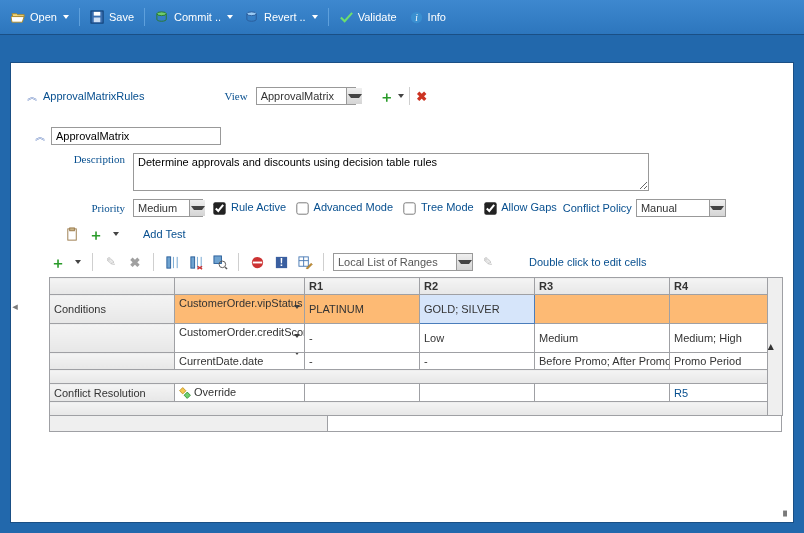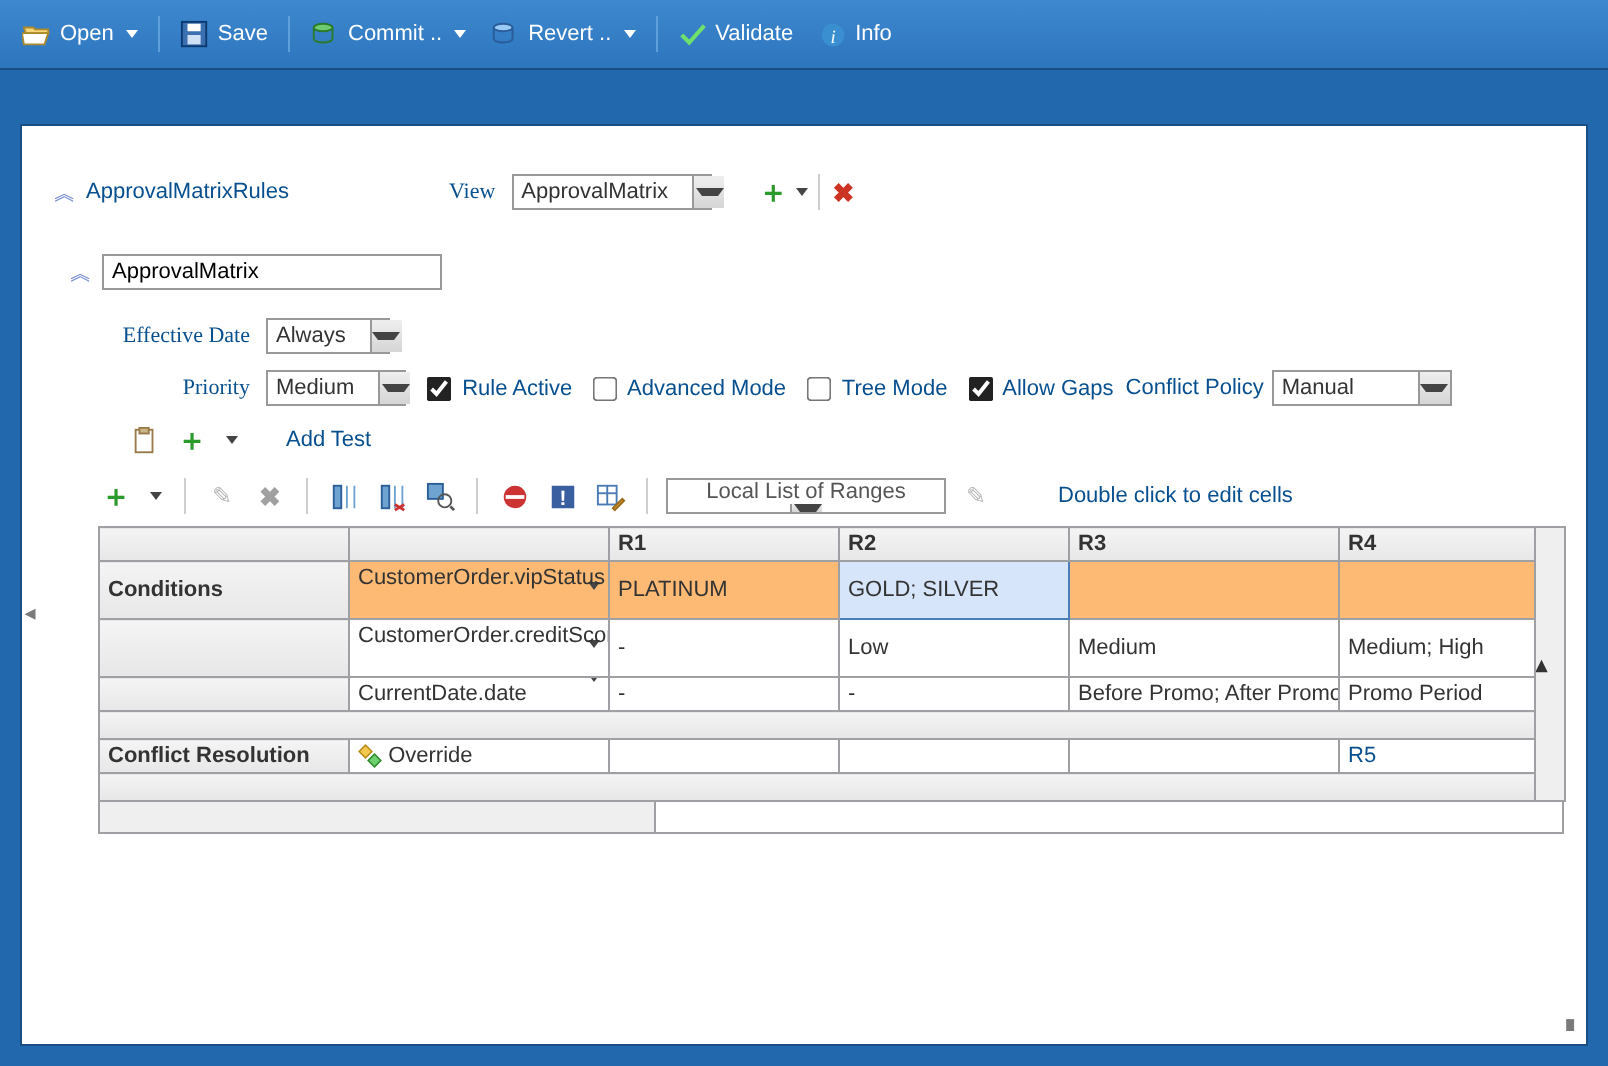--- a/index.html
+++ b/index.html
@@ -140,21 +140,21 @@
     padding:2px 4px;
     background:#fff;
     text-align:left;
     white-space:nowrap; overflow:hidden;
   }
   table.grid th {
     background:linear-gradient(#f4f4f4,#e7e7e7);
     font-weight:bold;
   }
   tr.selrow td { background:#fdba74;}
-  .rowlabel { font-weight:bold; background:linear-gradient(#f4f4f4,#e7e7e7) !important;}
+  .rowlabel { font-weight:normal; background:linear-gradient(#f4f4f4,#e7e7e7) !important;}
   .hscroll-wrap {
     margin-left:22px; width:733px;
     display:flex;
   }
   .hscroll-wrap .corner {
     flex:0 0 279px;
     border:1px solid #9fa0a4; border-top:none;
     background:#efefef;
     height:16px;
   }
@@ -267,31 +267,25 @@
       <span class="ico-btn">
             <span class="cross icon">✖</span>
           </span>
     </div>
 
     <div class="row" style="margin-left:0;">
       <span class="chev-toggle" style="margin-right:8px; margin-left:8px;">︽</span>
       <input class="box" style="width: 170px;" value="ApprovalMatrix">
     </div>
 
-
-    <div class="row" style="margin-top:14px;">
-      <div class="struct-label" style="width:106px;">Effective Date</div>
-      <div class="combo" style="width:62px;">
-        <span>Always</span>
-        <span style="flex:1"></span>
-            <span class="drop">
-              <span class="drop-chev"></span>
-            </span>
-      </div>
-    </div>
+    <div class="row" style="align-items:flex-start;">
+      <div class="struct-label" style="width:106px;">Description</div>
+      <textarea class="desc" style="">Determine approvals and discounts using decision table rules</textarea>
+    </div>
+
 
     <div class="row" style="margin-top:6px;">
       <div class="struct-label" style="width:106px;">Priority</div>
       <div class="combo" style="width:70px;">
         <span>Medium</span>
         <span style="flex:1"></span>
             <span class="drop">
               <span class="drop-chev"></span>
             </span>
       </div>
@@ -384,21 +378,21 @@
       </span>
       <span class="ico-btn">
         <svg class="svg-ico" viewBox="0 0 16 16">
               <rect x="1" y="2" width="10" height="10" fill="#fff" stroke="#4a7bb5"></rect>
               <line x1="1" y1="6" x2="11" y2="6" stroke="#4a7bb5"></line>
               <line x1="6" y1="2" x2="6" y2="12" stroke="#4a7bb5"></line>
               <path d="M9 14l5-5 1 1-5 5z" fill="#d9a43a" stroke="#9a6a1a"></path>
             </svg>
       </span>
       <span class="vsep"></span>
-      <div class="combo" style="width:140px;flex-direction:column;">
+      <div class="combo" style="width:140px;">
         <span style="color:#555;">Local List of Ranges</span>
         <span style="flex:1"></span>
             <span class="drop">
               <span class="drop-chev"></span>
             </span>
       </div>
       <span class="ico-btn greyed">
             <span class="pencil">✎</span>
           </span>
       <span style="width:20px;"></span>

